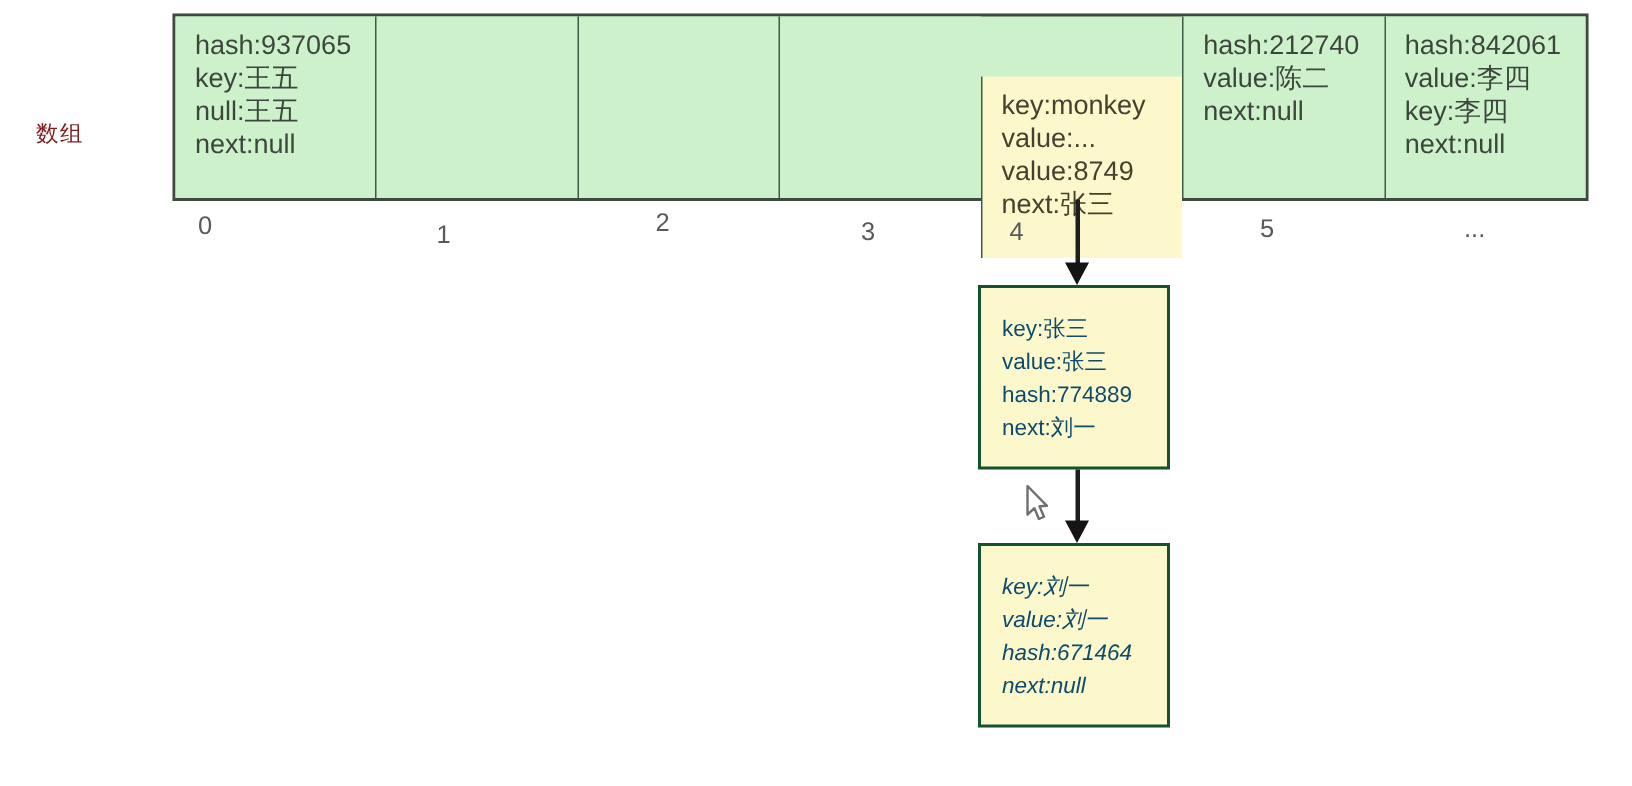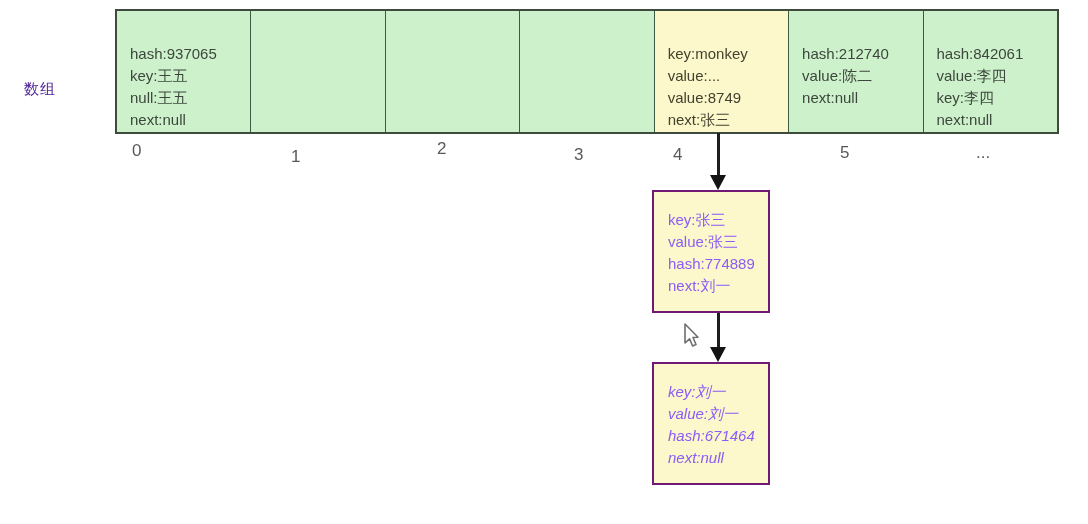--- a/index.html
+++ b/index.html
@@ -3,40 +3,40 @@
 <meta charset="utf-8">
 <style>
   * { margin: 0; padding: 0; box-sizing: border-box; }
   html, body { width: 1088px; height: 524px; background: #ffffff; overflow: hidden; }
   body { font-family: "Liberation Sans", "DejaVu Sans", sans-serif; }
 
   .stage { position: relative; width: 1088px; height: 524px; background: #ffffff; }
 
   .array-label {
     position: absolute; left: 24px; top: 80px;
-    font-size: 15px; color: #4c1d95; letter-spacing: 1px;
+    font-size: 15px; color: #7f1d1d; letter-spacing: 1px;
   }
 
   .bucket-array {
     position: absolute; left: 115px; top: 9px;
     width: 944px; height: 125px;
     display: flex;
     border: 2px solid #3e4a3e;
     background: #cdf2cb;
   }
   .cell {
     flex: 1 1 0; height: 100%;
     border-left: 1.5px solid #3e5a40;
-    padding: 32px 4px 0 13px;
-    font-size: 15px; line-height: 22px; color: #3c463c;
+    padding: 8px 4px 0 13px;
+    font-size: 18px; line-height: 22px; color: #3c463c;
     overflow: hidden;
   }
   .cell:first-child { border-left: none; }
   .cell.green { background: #cdf2cb; }
-  .cell.yellow { background: #fcf8cc; color: #44422f; }
+  .cell.yellow { background: #fcf8cc; color: #44422f; margin-top: 40px; }
 
   .index-label {
     position: absolute;
     font-size: 17px; color: #595959;
   }
 
   .varrow { position: absolute; width: 16px; }
   .varrow .shaft {
     position: absolute; left: 7px; top: 0; width: 2.5px;
     background: #1e1e1e;
@@ -44,25 +44,25 @@
   .varrow .head {
     position: absolute; left: 0; bottom: 0;
     width: 0; height: 0;
     border-left: 8px solid transparent;
     border-right: 8px solid transparent;
     border-top: 15px solid #141414;
   }
 
   .chain-node {
     position: absolute; left: 652px;
-    width: 118px; height: 123px;
+    width: 128px; height: 123px;
     background: #fcf8cc;
-    border: 2px solid #701a75;
+    border: 2px solid #14532d;
     padding: 17px 4px 0 14px;
-    font-size: 15px; line-height: 22px; color: #8b5cf6;
+    font-size: 15px; line-height: 22px; color: #0c4a6e;
   }
 
   .cursor-icon { position: absolute; left: 682px; top: 323px; width: 17px; height: 27px; }
 </style>
 </head>
 <body>
 
 <div class="stage">
 
   <div class="array-label">数组</div>

